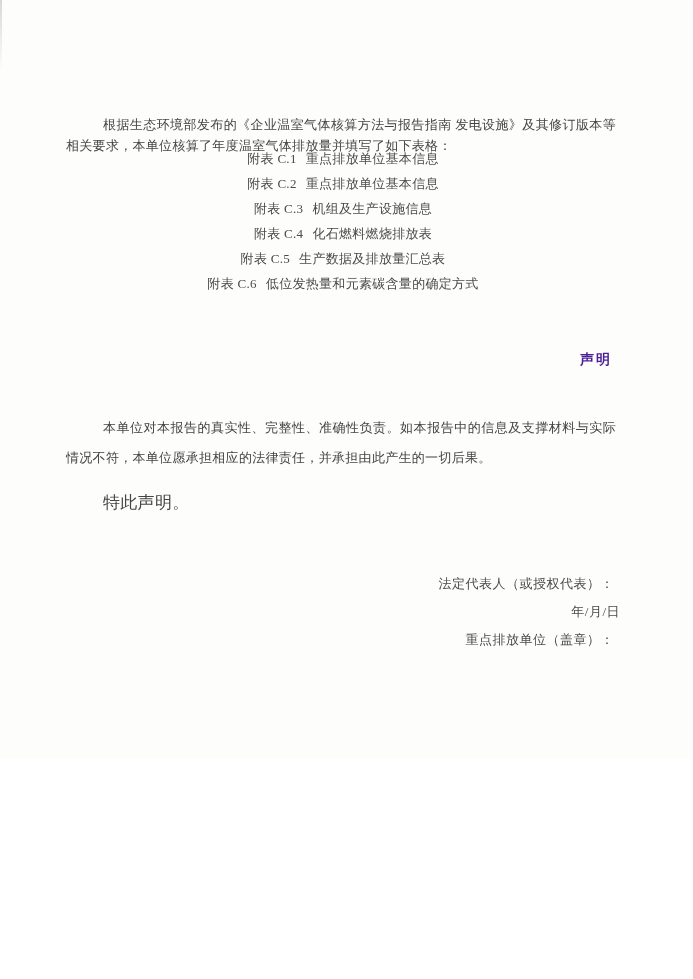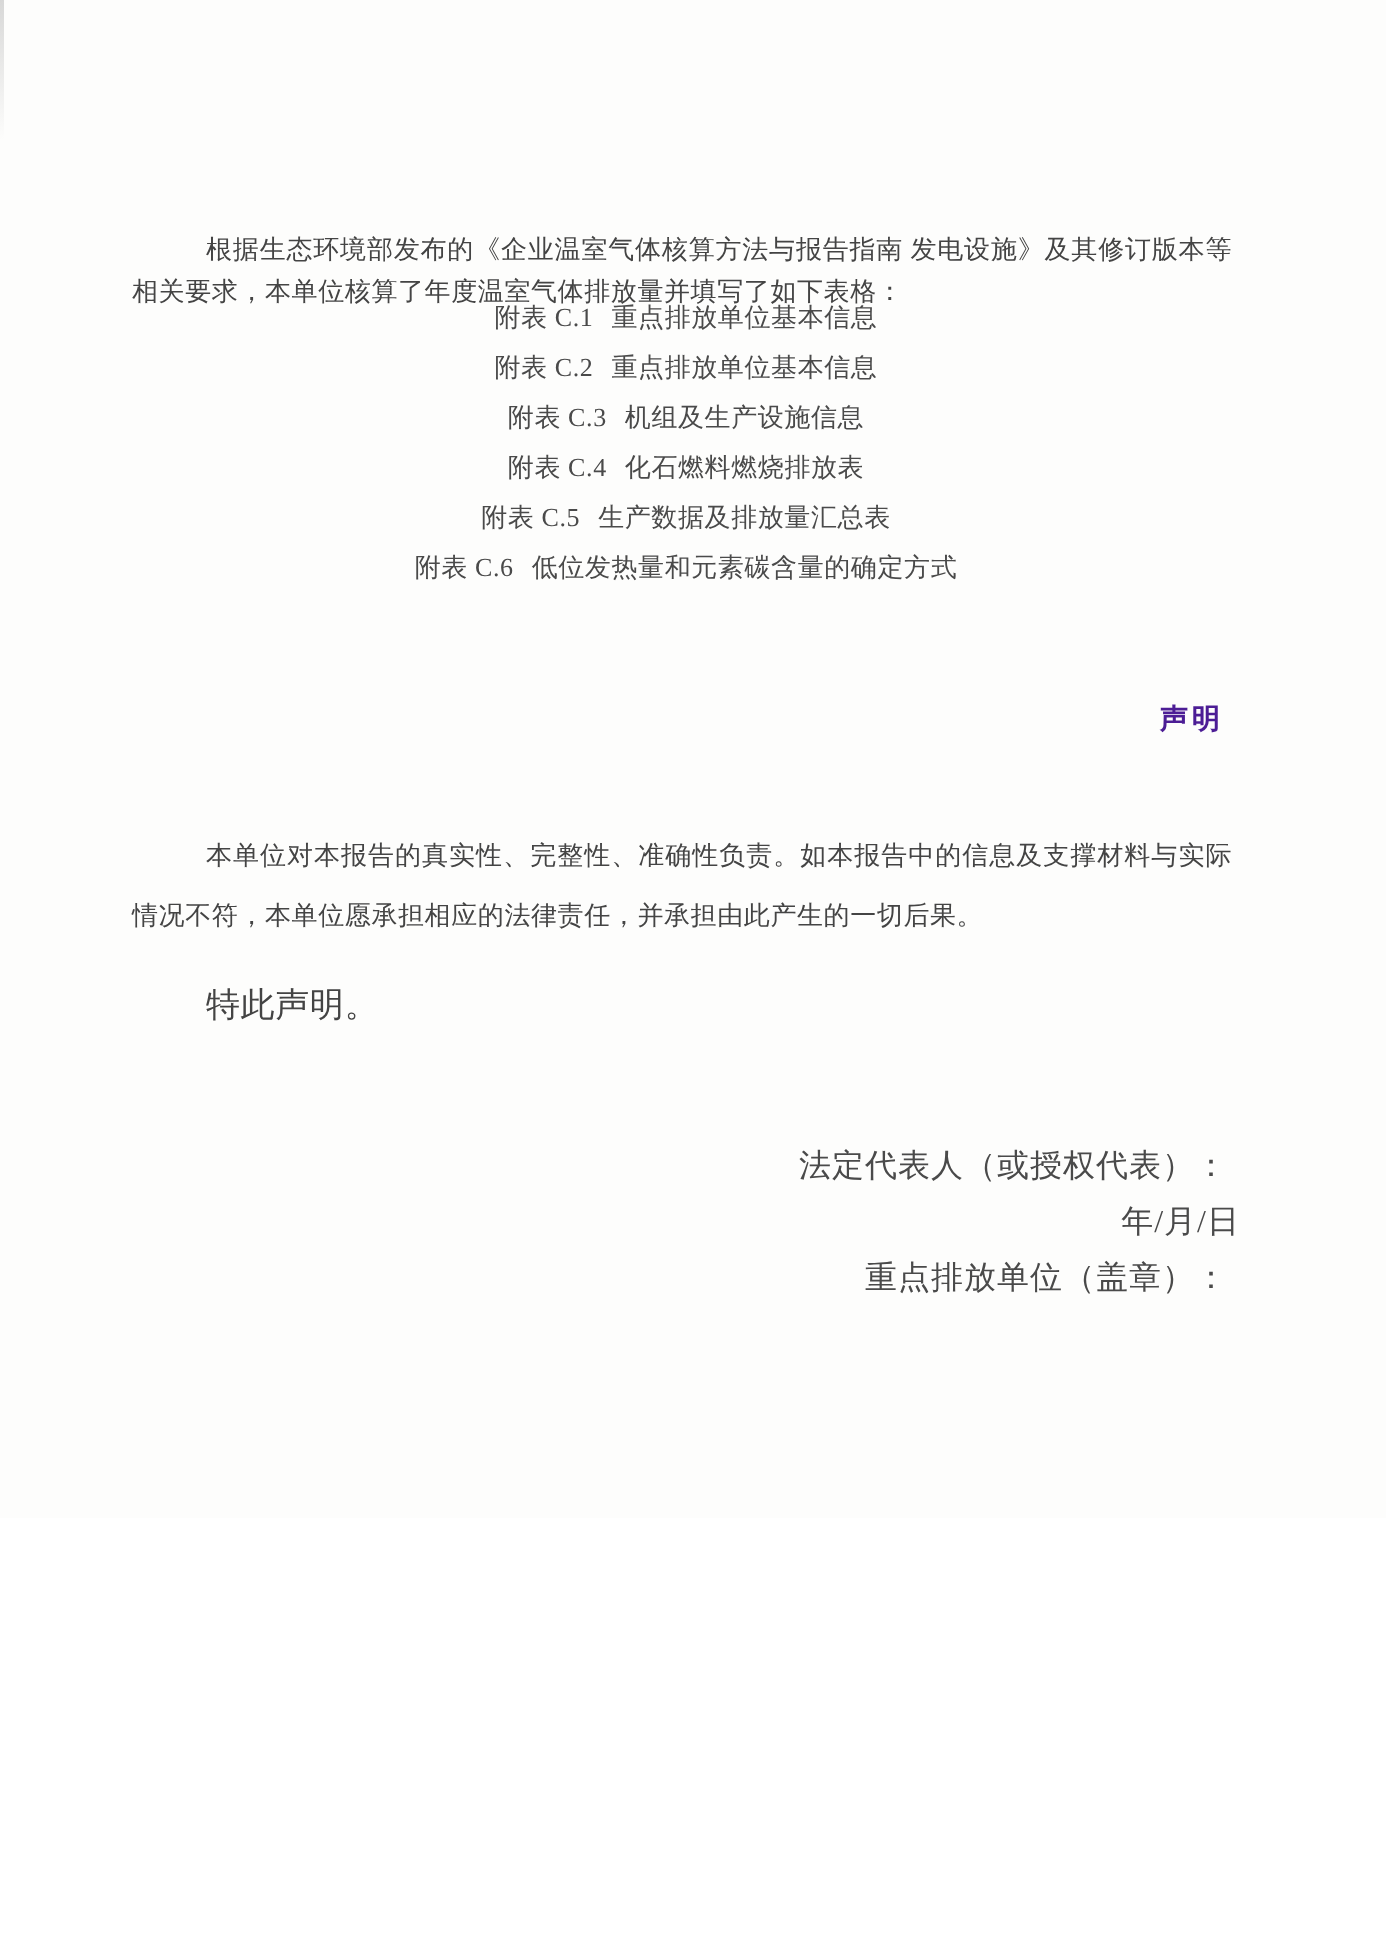--- a/index.html
+++ b/index.html
@@ -83,21 +83,21 @@
     left: 103px; top: 491px;
     font-size: 17px;
     letter-spacing: 0.3px;
     color: #444444;
   }
   .signature-block {
     position: absolute;
     left: 66px; top: 570px;
     width: 548px;
     text-align: right;
-    font-size: 16px;
+    font-size: 13px;
     color: #4a4a4a;
   }
   .signature-line {
     height: 28px;
     line-height: 28px;
     letter-spacing: 0.5px;
     white-space: nowrap;
   }
   .signature-line.date-line {
     position: relative;

